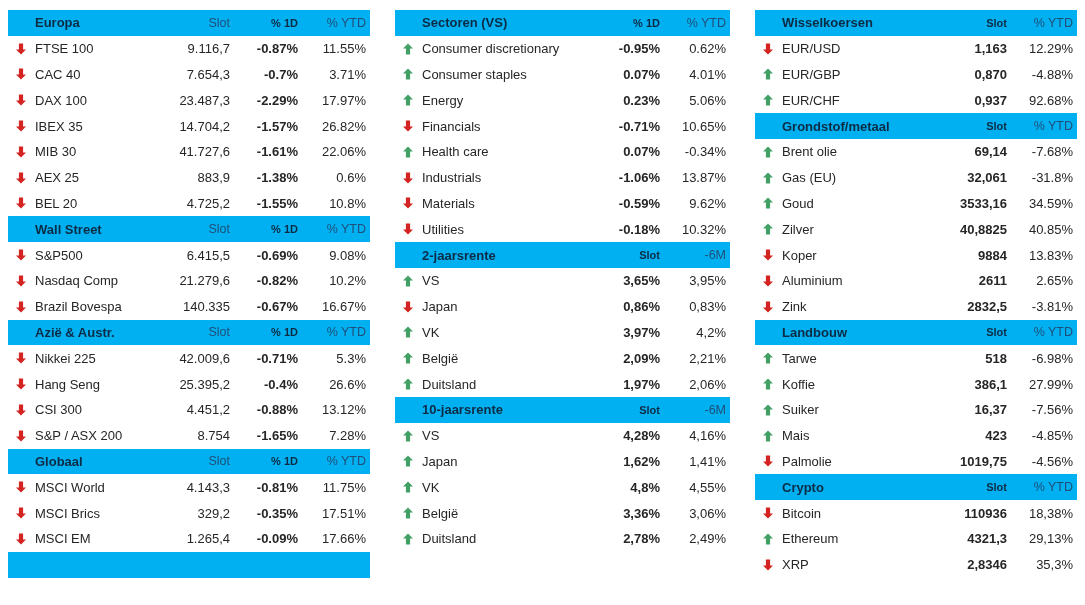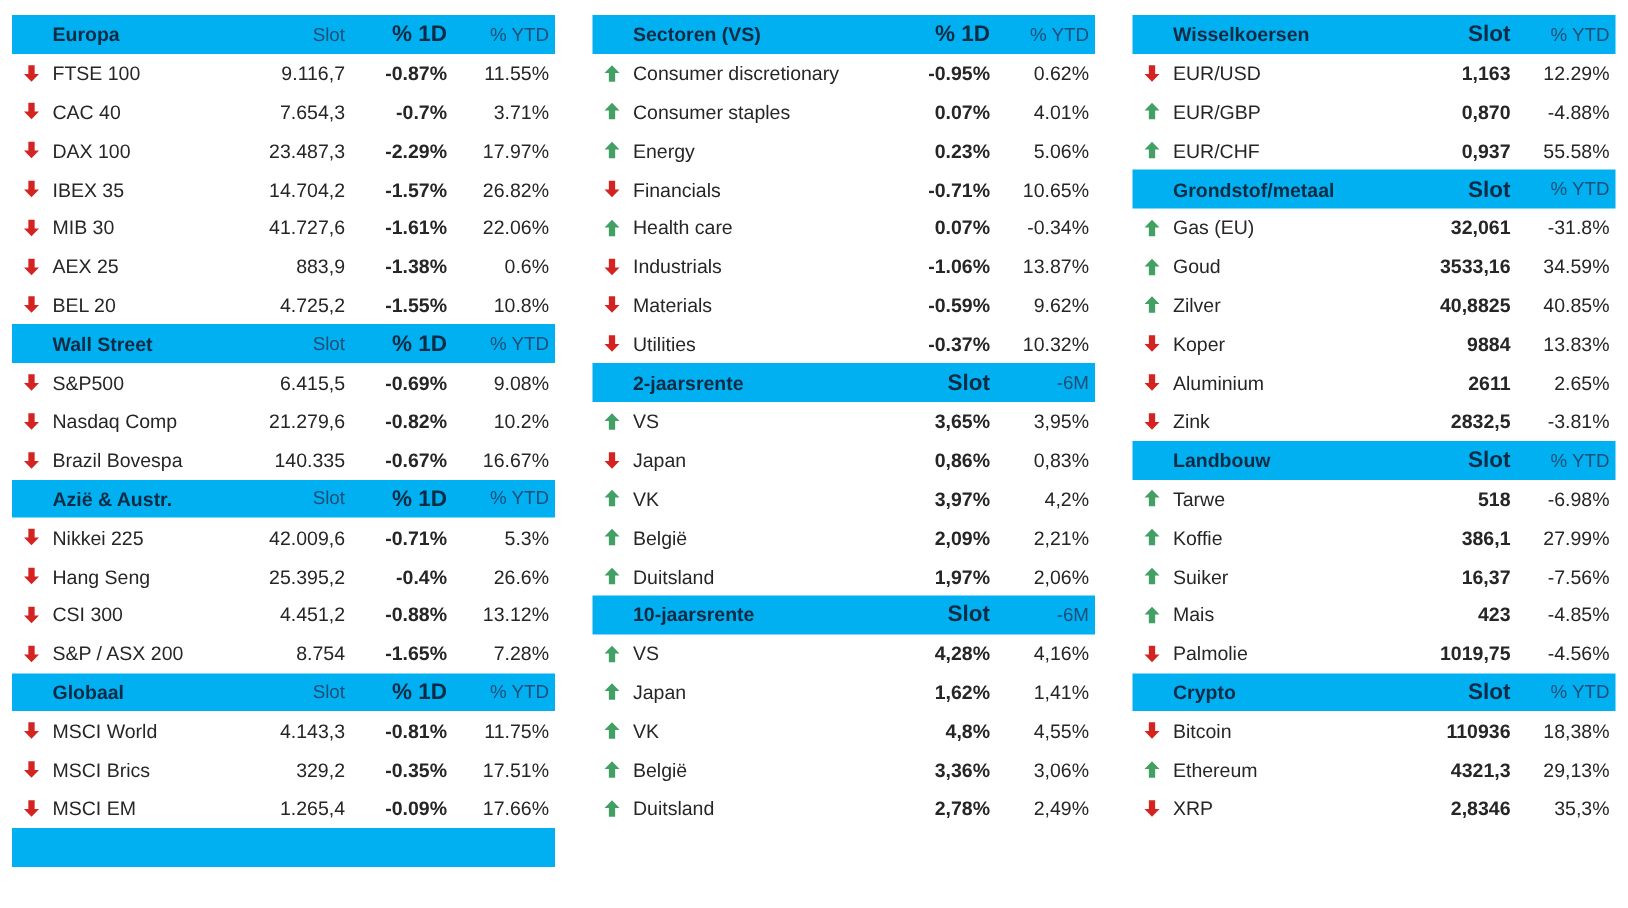--- a/index.html
+++ b/index.html
@@ -15,21 +15,21 @@
   #t-right{left:755px;width:322px;}
 
   .row{height:25.8px;display:flex;align-items:center;padding-right:4px;box-sizing:border-box;
        font-size:13px;color:var(--text);}
   .row.hdr{background:var(--header-bg);}
   .cell-arrow{width:26px;display:flex;justify-content:center;align-items:center;flex:0 0 26px;}
   .cell-name{flex:1;white-space:nowrap;overflow:hidden;padding-left:1px;}
   .hdr .cell-name{font-weight:bold;color:var(--header-title);}
   .cell-val{text-align:right;white-space:nowrap;}
   .hdr .cell-val{color:var(--header-sub);font-size:12.5px;}
-  .hdr .cell-val.hbold{font-weight:bold;color:var(--header-title);font-size:15px;}
+  .hdr .cell-val.hbold{font-weight:bold;color:var(--header-title);font-size:11px;}
   .cell-val.vbold{font-weight:bold;}
 
   
   #t-left  .c0{width:88px;}  #t-left  .c1{width:68px;} #t-left .c2{width:68px;}
   #t-mid   .c0{width:84px;}  #t-mid   .c1{width:66px;}
   #t-right .c0{width:100px;} #t-right .c1{width:66px;}
 
   .arrow-svg{display:block;}
 </style>
 </head>
@@ -330,21 +330,21 @@
       <div class="cell-val c0 vbold">-0.59%</div>
       <div class="cell-val c1">9.62%</div>
     </div>
     <div class="row">
       <div class="cell-arrow">
         <svg class="arrow-svg" width="12" height="12" viewBox="0 0 12 12">
           <path d="M6 11.5 L1 6.4 H3.9 V0.5 H8.1 V6.4 H11 Z" fill="#d32421"></path>
         </svg>
       </div>
       <div class="cell-name">Utilities</div>
-      <div class="cell-val c0 vbold">-0.37%</div>
+      <div class="cell-val c0 vbold">-0.18%</div>
       <div class="cell-val c1">10.32%</div>
     </div>
     <div class="row hdr">
       <div class="cell-arrow"></div>
       <div class="cell-name">2-jaarsrente</div>
       <div class="cell-val c0 hbold">Slot</div>
       <div class="cell-val c1">-6M</div>
     </div>
     <div class="row">
       <div class="cell-arrow">
@@ -481,34 +481,44 @@
       <div class="cell-val c1">-4.88%</div>
     </div>
     <div class="row">
       <div class="cell-arrow">
         <svg class="arrow-svg" width="12" height="12" viewBox="0 0 12 12">
           <path d="M6 0.5 L11 5.6 H8.1 V11.5 H3.9 V5.6 H1 Z" fill="#43a065"></path>
         </svg>
       </div>
       <div class="cell-name">EUR/CHF</div>
       <div class="cell-val c0 vbold">0,937</div>
-      <div class="cell-val c1">55.58%</div>
+      <div class="cell-val c1">92.68%</div>
     </div>
     <div class="row hdr">
       <div class="cell-arrow"></div>
       <div class="cell-name">Grondstof/metaal</div>
       <div class="cell-val c0 hbold">Slot</div>
       <div class="cell-val c1">% YTD</div>
     </div>
     <div class="row">
       <div class="cell-arrow">
         <svg class="arrow-svg" width="12" height="12" viewBox="0 0 12 12">
           <path d="M6 0.5 L11 5.6 H8.1 V11.5 H3.9 V5.6 H1 Z" fill="#43a065"></path>
         </svg>
       </div>
+      <div class="cell-name">Brent olie</div>
+      <div class="cell-val c0 vbold">69,14</div>
+      <div class="cell-val c1">-7.68%</div>
+    </div>
+    <div class="row">
+      <div class="cell-arrow">
+        <svg class="arrow-svg" width="12" height="12" viewBox="0 0 12 12">
+          <path d="M6 0.5 L11 5.6 H8.1 V11.5 H3.9 V5.6 H1 Z" fill="#43a065"></path>
+        </svg>
+      </div>
       <div class="cell-name">Gas (EU)</div>
       <div class="cell-val c0 vbold">32,061</div>
       <div class="cell-val c1">-31.8%</div>
     </div>
     <div class="row">
       <div class="cell-arrow">
         <svg class="arrow-svg" width="12" height="12" viewBox="0 0 12 12">
           <path d="M6 0.5 L11 5.6 H8.1 V11.5 H3.9 V5.6 H1 Z" fill="#43a065"></path>
         </svg>
       </div>

